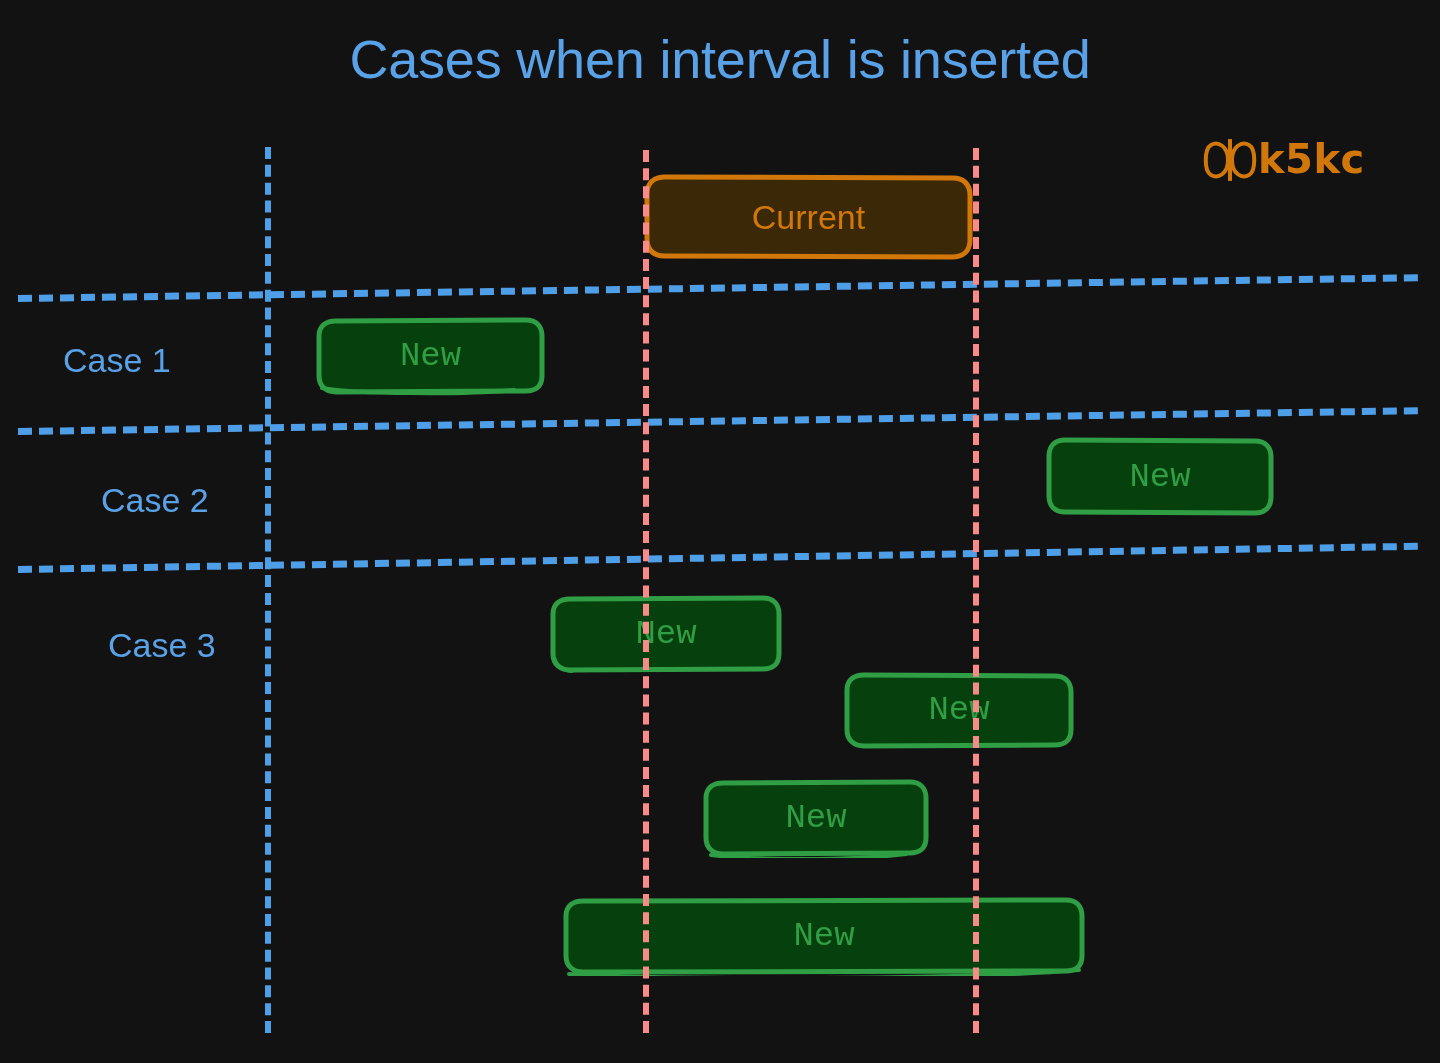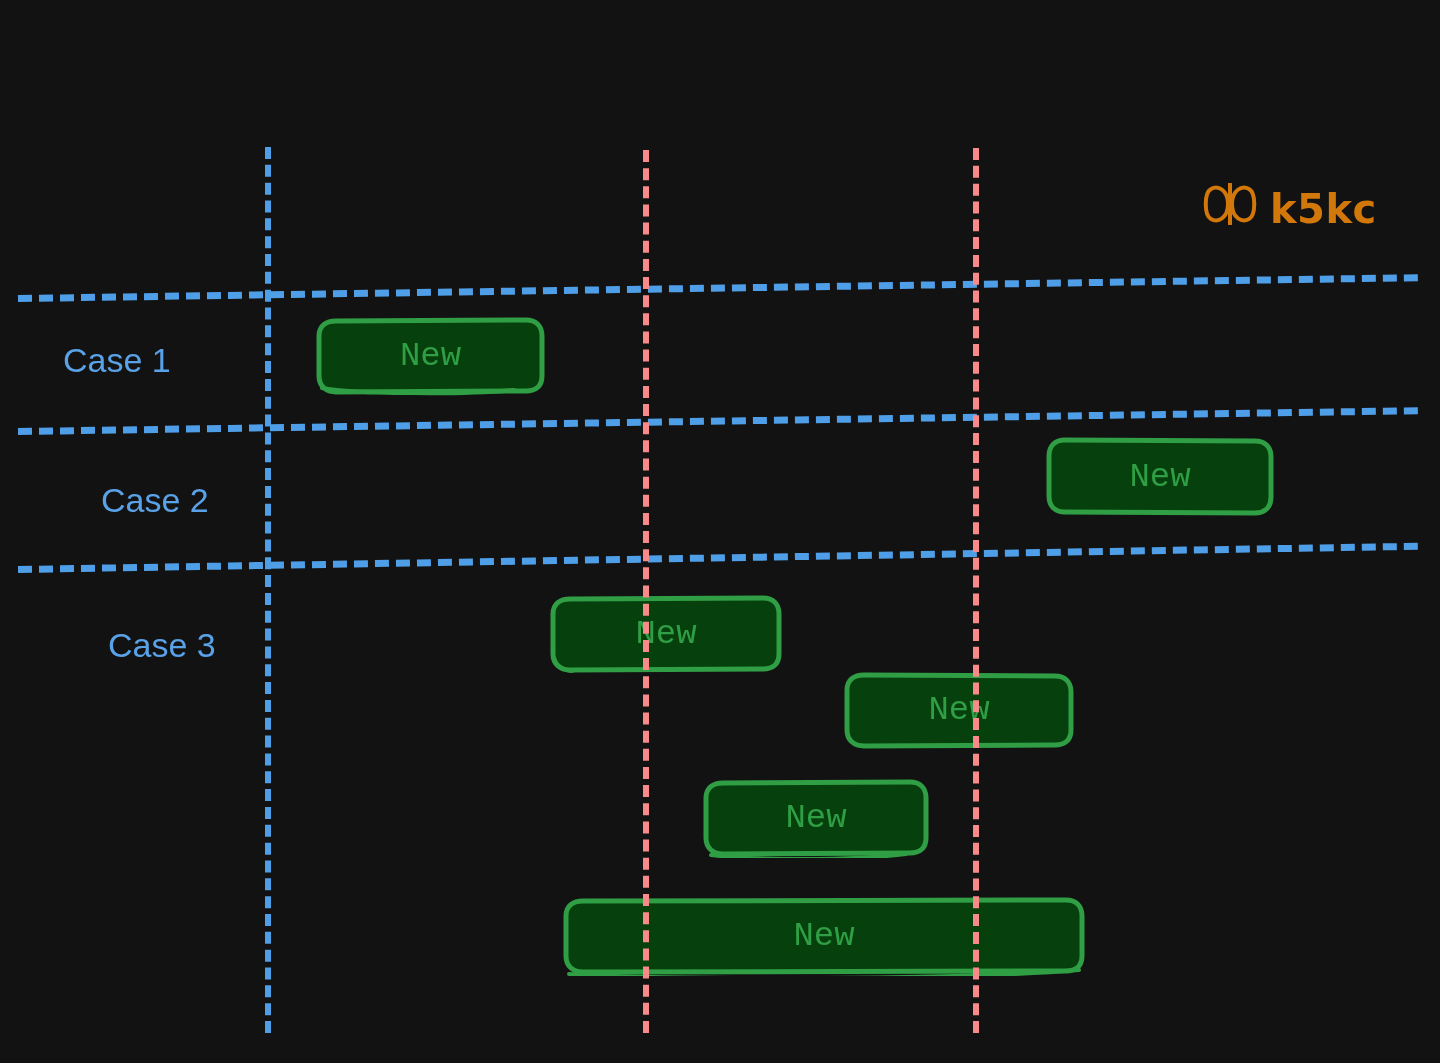--- a/index.html
+++ b/index.html
@@ -30,23 +30,21 @@
     line-height: 66px;
     white-space: nowrap;
   }
 
   
   #logo {
     position: absolute;
     left: 1202px;
     top: 139px;
     display: flex;
-    align-items: flex-end;
-    gap: 12px;
-    margin-top: 44px;
+    align-items: flex-start;
   }
   #logo .mark { display: block; }
   #logo .word {
     color: #d2770a;
     font-size: 40px;
     font-weight: 700;
     letter-spacing: 0.5px;
     line-height: 40px;
     font-family: "DejaVu Sans", sans-serif;
   }
@@ -107,20 +105,21 @@
   .box.orange {
     background: #3a2806;
     color: #d2770a;
   }
 </style>
 </head>
 <body>
 
 <div id="canvas">
 
+  <div id="title">Cases when interval is inserted</div>
 
   <div id="logo">
     <span class="mark">
       <svg width="56" height="42" viewBox="0 0 56 42">
         <g fill="none" stroke="#d2770a" stroke-width="4" stroke-linecap="round" stroke-linejoin="round">
           <path d="M26 21 C26 7, 16 2, 9 6 C2 10, 2 32, 9 36 C16 40, 26 35, 26 21 Z"></path>
           <path d="M30 21 C30 7, 40 2, 47 6 C54 10, 54 32, 47 36 C40 40, 30 35, 30 21 Z"></path>
           <path d="M28 1 L28 41"></path>
         </g>
       </svg>
@@ -133,20 +132,26 @@
   <div class="vline red" style="left:973px; top:148px; height:885px; z-index:9;"></div>
 
   <div class="hline" style="left:18px; top:295px; width:1400px; transform:rotate(-0.85deg);"></div>
   <div class="hline" style="left:18px; top:428px; width:1400px; transform:rotate(-0.85deg);"></div>
   <div class="hline" style="left:18px; top:566px; width:1400px; transform:rotate(-0.95deg);"></div>
 
   <div class="case-label" style="left:63px; top:340px;">Case 1</div>
   <div class="case-label" style="left:59px; top:480px;margin-left:42px;">Case 2</div>
   <div class="case-label" style="left:76px; top:625px;margin-left:32px;">Case 3</div>
 
+  <div class="box orange" style="left:645px; top:176px; width:327px; height:82px; z-index:4;">
+    <svg class="sketch" viewBox="0 0 335 90" preserveAspectRatio="none">
+      <path d="M6 22 C6 11, 13 5, 24 5 L312 6 C322 6, 329 12, 329 23 L329 68 C329 79, 322 85, 311 85 L23 84 C13 84, 6 78, 6 67 Z" fill="none" stroke="#d2770a" stroke-width="5" stroke-linecap="round" stroke-linejoin="round"></path>
+    </svg>
+    <span class="lbl">Current</span>
+  </div>
 
   <div class="box green" style="left:318px; top:320px; width:225px; height:72px; z-index:3;">
     <svg class="sketch" viewBox="0 0 233 80" preserveAspectRatio="none">
       <path d="M5 20 C5 10, 12 5, 22 5 L212 4 C222 4, 228 10, 228 20 L228 60 C228 70, 222 75, 212 75 L22 76 C12 76, 5 70, 5 60 Z" fill="none" stroke="#2f9e44" stroke-width="5" stroke-linecap="round" stroke-linejoin="round"></path>
       <path d="M8 72 C40 78, 150 79, 200 74" fill="none" stroke="#2f9e44" stroke-width="4" stroke-linecap="round"></path>
     </svg>
     <span class="lbl">New</span>
   </div>
 
   <div class="box green" style="left:1048px; top:440px; width:224px; height:73px; z-index:3;">

